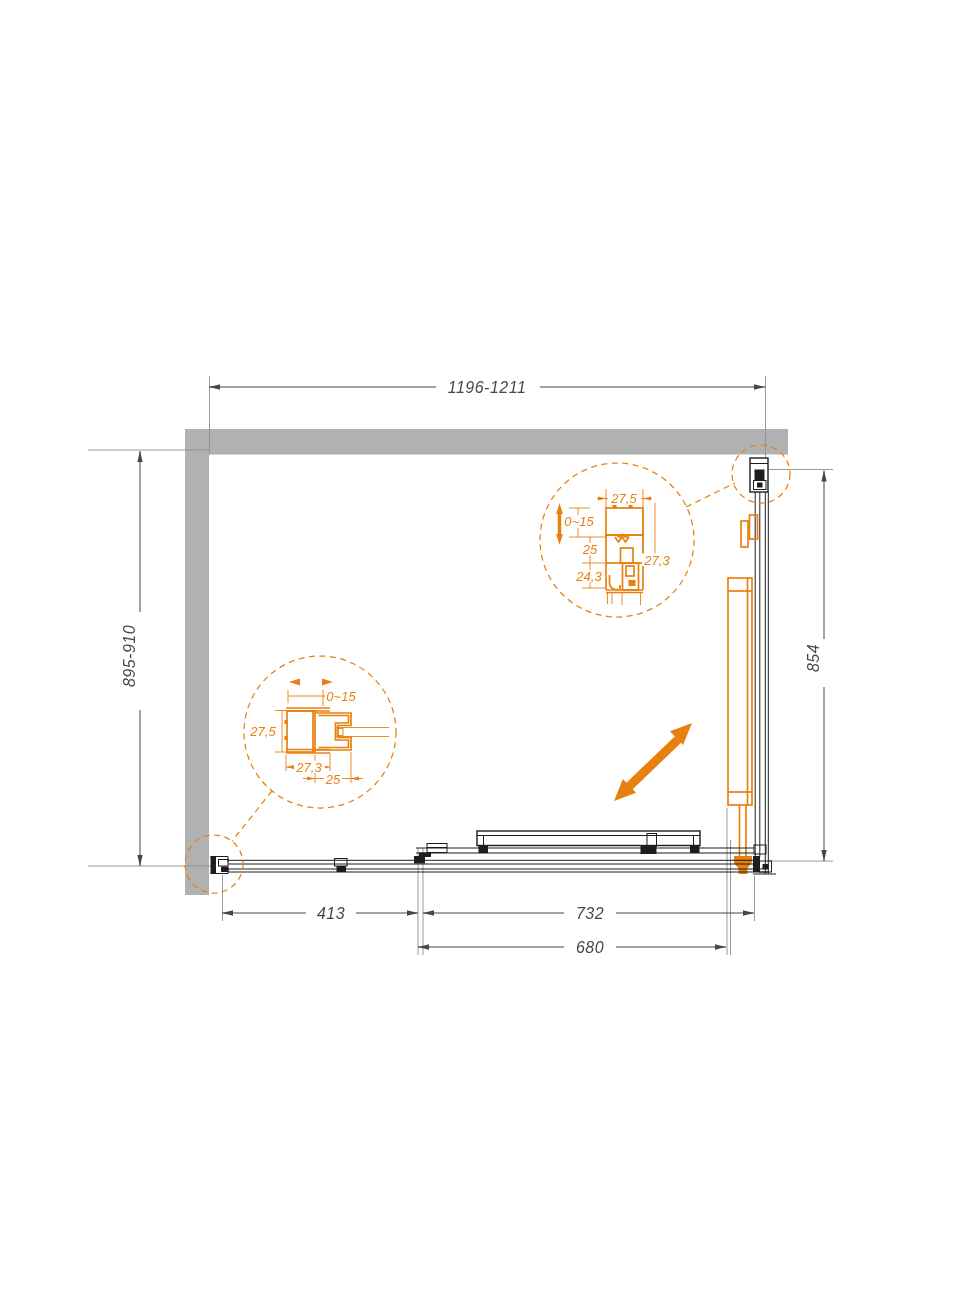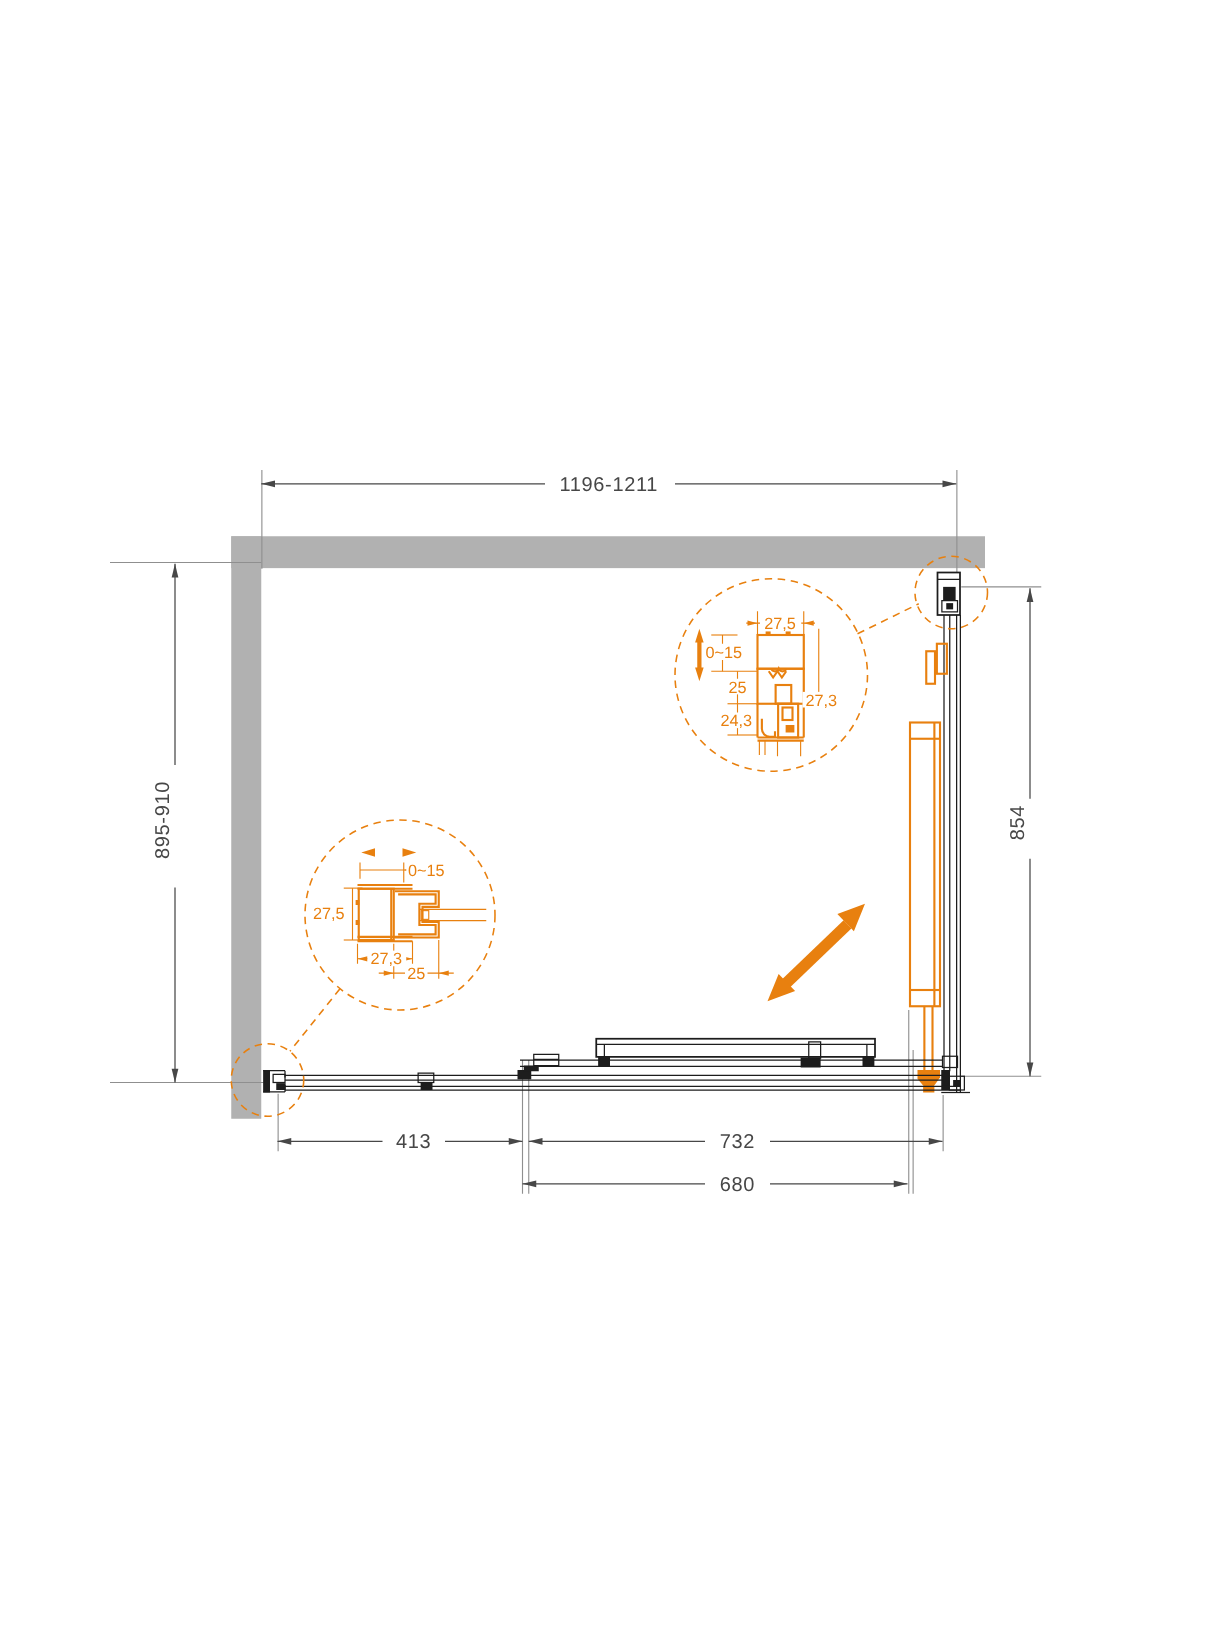--- a/index.html
+++ b/index.html
@@ -4,21 +4,21 @@
 <style>
   :root{
     --accent:#e8800f;
     --wall:#b1b1b1;
     --line:#1d1d1d;
     --dim:#474747;
     --ext:#8f8f8f;
     --bg:#ffffff;
   }
   html,body{margin:0;padding:0;background:var(--bg);}
-  .canvas{position:relative;width:956px;height:1300px;background:var(--bg);overflow:hidden;}
+  .canvas{position:relative;width:956px;height:1300px;background:var(--bg);overflow:hidden;font-style:italic;}
   svg{display:block;}
   
   .ln{stroke:var(--line);fill:none;stroke-width:1.4;}
   .lnthin{stroke:var(--line);fill:none;stroke-width:1;}
   .blk{fill:var(--line);stroke:none;}
   
   .ext{stroke:var(--ext);fill:none;stroke-width:0.9;}
   
   .dml{stroke:var(--dim);fill:none;stroke-width:1;}
   .dma{fill:var(--dim);stroke:none;}

